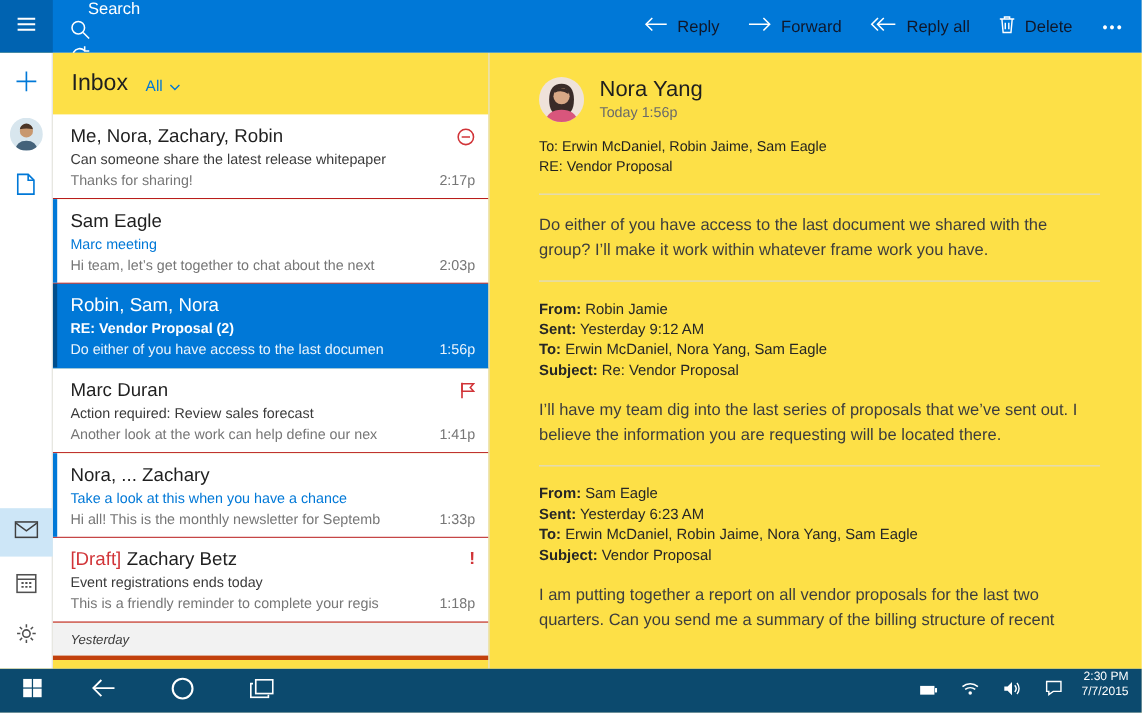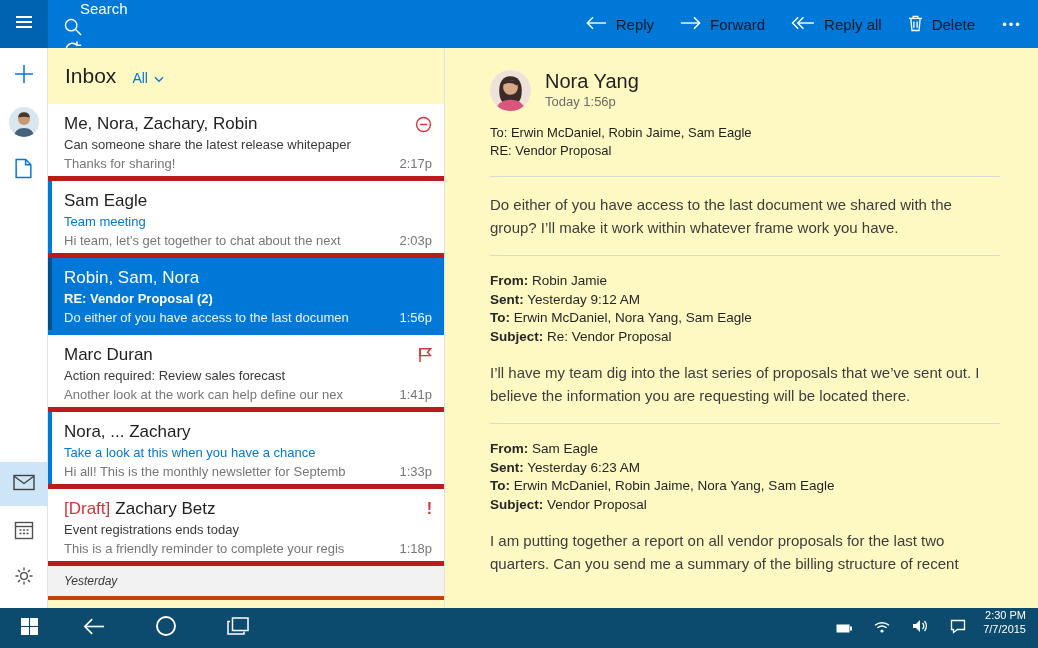--- a/index.html
+++ b/index.html
@@ -11,35 +11,35 @@
   .appbar { height:48px; background:#0078d7; display:flex; align-items:stretch; flex-shrink:0; }
   .hamburger { width:48px; background:#0063b1; display:flex; align-items:center; justify-content:center; cursor:pointer; }
   .search-area { width:397px; display:flex; align-items:stretch;flex-direction:column; }
   .search-label { flex:1; display:flex; align-items:center; padding-left:32px; color:#fff; font-size:15px; cursor:pointer; }
   .bar-btn { width:48px; display:flex; align-items:center; justify-content:center; cursor:pointer; }
   .mail-actions { flex:1; display:flex; justify-content:flex-end; align-items:stretch; padding-right:2px; }
   .action { display:flex; align-items:center; gap:9px; padding:0 13px; color:#0f172a; font-size:15px; cursor:pointer; }
   .more-btn { width:48px; display:flex; align-items:center; justify-content:center; color:#fff; font-size:13px; letter-spacing:2px; cursor:pointer; }
 
   
-  .main { flex:1; display:flex; overflow:hidden; background:#fef9c3; }
+  .main { flex:1; display:flex; overflow:hidden; background:#fde047; }
 
   
   .rail { width:48px; flex-shrink:0; border-right:1px solid #e2e2e2; display:flex; flex-direction:column; align-items:center; background:#fff; }
   .rail-btn { width:48px; height:44px; display:flex; align-items:center; justify-content:center; cursor:pointer; }
   .rail-spacer { flex:1; }
   .rail-btn.selected { background:#cde6f7; }
   .avatar-sm { width:30px; height:30px; border-radius:50%; overflow:hidden; }
 
   
   .list { width:397px; flex-shrink:0; border-right:1px solid #e2e2e2; display:flex; flex-direction:column; overflow:hidden; }
   .list-header { height:56px; flex-shrink:0; display:flex; align-items:center; padding-left:17px; gap:16px; }
   .list-title { font-size:21px; color:#1f1f1f; }
   .list-filter { display:flex; align-items:center; gap:6px; color:#0078d7; font-size:14px; cursor:pointer; margin-top:4px; }
-  .msg { position:relative; height:77px; flex-shrink:0; padding:9px 12px 11px 16px; border-bottom:5px solid #b91c1c; cursor:pointer; background:#fff; }
+  .msg { position:relative; height:77px; flex-shrink:0; padding:9px 12px 11px 16px; border-bottom:1px solid #b91c1c; cursor:pointer; background:#fff; }
   .msg .bar { position:absolute; left:0; top:0; width:4px; height:100%; background:transparent; }
   .msg.unread .bar { background:#0078d7; }
   .msg.selected { background:#0078d7; border-bottom-color:#0078d7; }
   .msg.selected .bar { background:#004e8c; }
   .msg-line1 { display:flex; align-items:center; line-height:22px; }
   .msg-sender { font-size:17px; color:#1f1f1f; white-space:nowrap; overflow:hidden; }
   .msg-status { margin-left:auto; padding-left:8px; flex-shrink:0; display:flex; align-items:center; }
   .msg-subject { font-size:13px; line-height:19px; color:#3a3a3a; white-space:nowrap; overflow:hidden; }
   .msg.unread .msg-subject { color:#0078d7; }
   .msg-line3 { display:flex; font-size:13px; line-height:19px; color:#767676; }
@@ -241,21 +241,21 @@
           <span class="msg-preview">Thanks for sharing!</span>
           <span class="msg-time">2:17p</span>
         </div>
       </div>
 
       <div class="msg unread">
         <span class="bar"></span>
         <div class="msg-line1">
           <span class="msg-sender">Sam Eagle</span>
         </div>
-        <div class="msg-subject">Team meeting</div>
+        <div class="msg-subject">Marc meeting</div>
         <div class="msg-line3">
           <span class="msg-preview">Hi team, let’s get together to chat about the next</span>
           <span class="msg-time">2:03p</span>
         </div>
       </div>
 
       <div class="msg unread selected">
         <span class="bar"></span>
         <div class="msg-line1">
           <span class="msg-sender">Robin, Sam, Nora</span>

